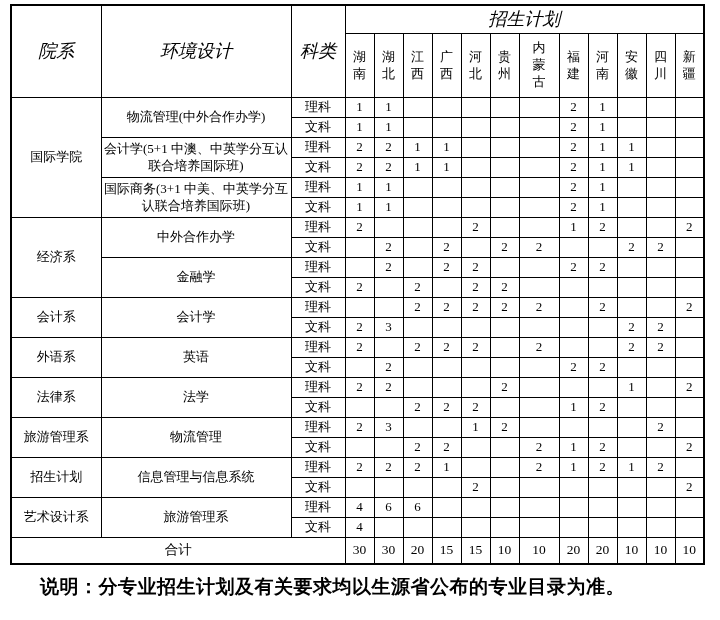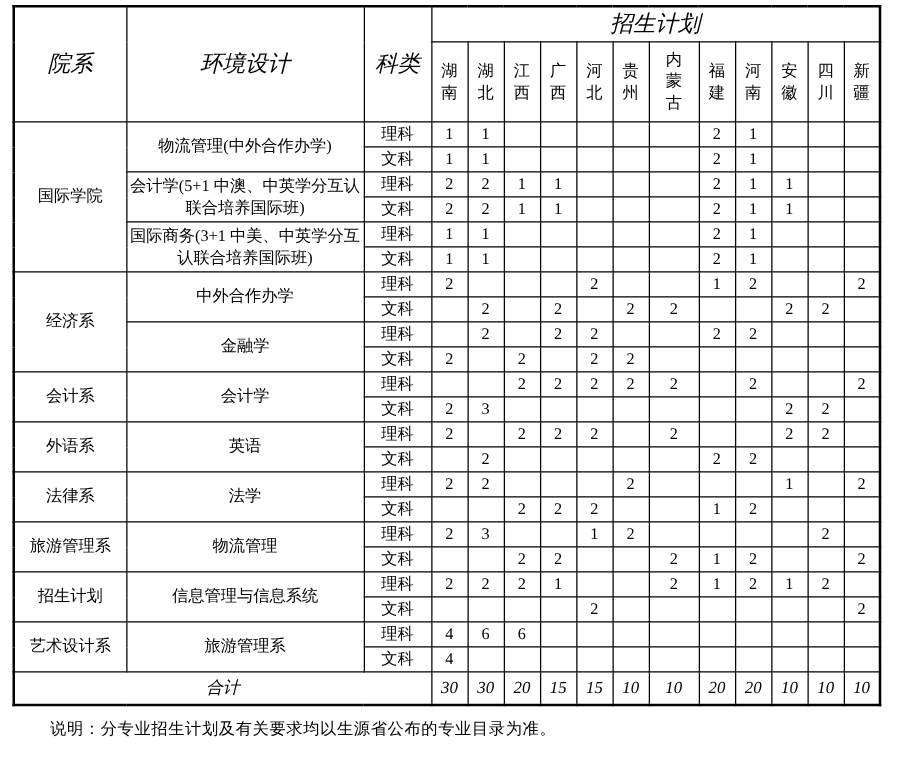--- a/index.html
+++ b/index.html
@@ -39,25 +39,25 @@
   td.college { font-size: 13.5px; }
   td.major {
     text-align: left;
     padding: 0 4px 0 8px;
     line-height: 1.5;
     font-size: 13.5px;
   }
   td.cat { font-size: 13px; }
   td.num { font-size: 13px; }
   tr.total-row { height: 26px; }
-  tr.total-row td { font-size: 13.5px; font-style: italic; }
+  tr.total-row td { font-size: 13.5px; }
   .note {
     margin: 9px 0 0 40px;
-    font-size: 13px;
-    font-weight: normal;
+    font-size: 19px;
+    font-weight: bold;
     letter-spacing: 0.5px;
   }
 </style>
 </head>
 <body>
 
 <div class="page">
   <table class="plan">
     <colgroup id="cols">
         <col style="width: 90px;">

